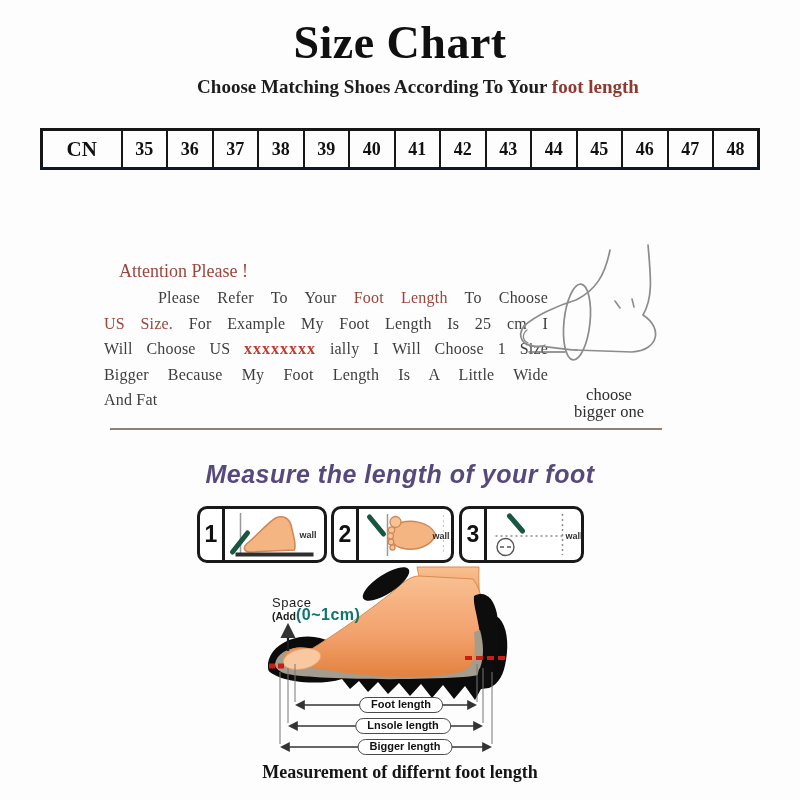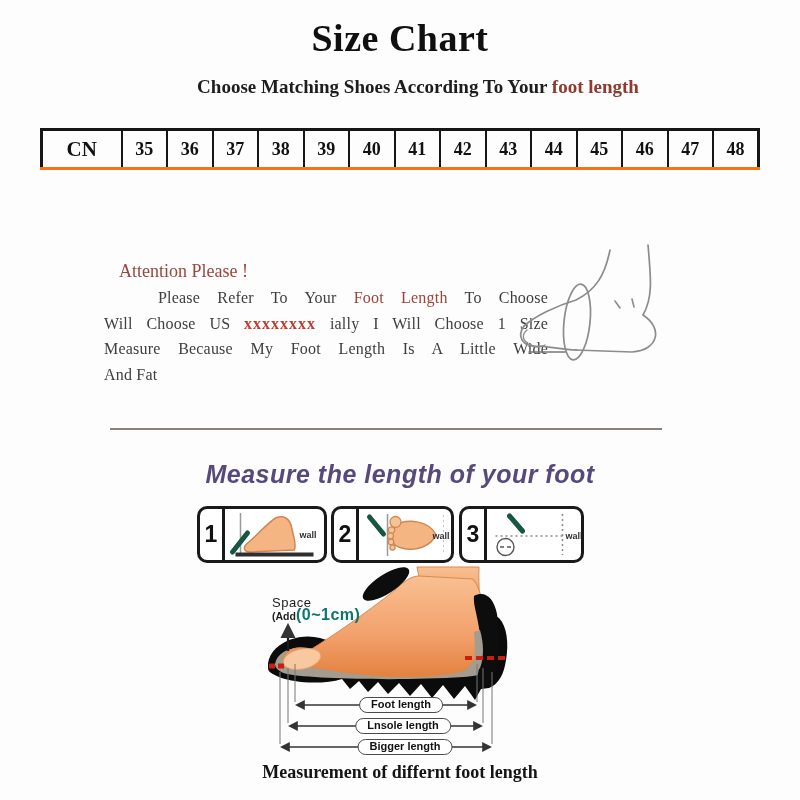--- a/index.html
+++ b/index.html
@@ -6,36 +6,36 @@
   body { background:#ffffff; }
   .page {
     position:relative; width:800px; height:800px; margin:0 auto;
     background:#fdfdfd; overflow:hidden;
     font-family:"Liberation Serif", serif; color:#111;
   }
 
   
   .title {
     position:absolute; top:16px; left:0; width:800px; text-align:center;
-    font-size:38px; font-weight:bold; color:#101010; letter-spacing:0.5px;
+    font-size:46px; font-weight:bold; color:#101010; letter-spacing:0.5px;
   }
   .subtitle {
     position:absolute; top:76px; left:0; width:800px; text-align:center;
     font-size:19px; font-weight:bold; color:#1d1d1d;padding-left:36px;
   }
   .subtitle .hl { color:#8e3a30; }
 
   
   .size-table-wrap { position:absolute; top:128px; left:40px; width:720px; }
   table.size-table {
     width:720px; border-collapse:collapse; table-layout:fixed;
     border:3px solid #161616; background:#fdfdfd;
   }
   table.size-table td { border:2px solid #161616; text-align:center; vertical-align:middle; }
-  table.size-table tr.r1 td { height:39px; border-bottom:3px solid #f97316; }
+  table.size-table tr.r1 td { height:39px; border-bottom:3px solid #0f172a; }
   table.size-table tr.r2 td { height:63px; }
   td.cn-h  { font-size:21px; font-weight:bold; }
   td.sz    { font-size:18px; font-weight:bold; }
   td.fl-h  { font-size:14.5px; font-weight:bold; line-height:16.5px; white-space:pre-line; }
   td.fv    { font-size:17px; font-weight:bold; }
 
   
   .attention { position:absolute; top:253px; left:104px; width:444px; color:#3e3e3e; }
   .att-heading { font-size:18px; color:#9a463b; margin:8px 0 3px 15px; }
   .att-line {
@@ -145,39 +145,44 @@
         <td class="sz">47</td>
         <td class="sz">48</td>
       </tr>
     </tbody>
       </table>
   </div>
 
   <div class="attention">
     <div class="att-heading">Attention Please !</div>
     <div class="att-line indent"><span>Please Refer To Your </span><span class="m">Foot Length</span><span> To Choose</span></div>
+    <div class="att-line"><span class="m">US Size.</span><span> For Example My Foot Length Is 25 cm I</span></div>
     <div class="att-line"><span>Will Choose US </span><span class="rx">xxxxxxxx</span><span> ially I Will Choose 1 Size</span></div>
-    <div class="att-line"><span>Measure Because My Foot Length Is A Little Wide</span></div>
+    <div class="att-line"><span>Bigger Because My Foot Length Is A Little Wide</span></div>
     <div class="att-line last"><span>And Fat</span></div>
   </div>
 
   <svg class="foot-sketch" viewBox="0 0 195 140">
     <g fill="none" stroke="#8c8c8c" stroke-width="1.7" stroke-linecap="round">
       <path d="M 133,7 C 136,40 138,60 128,77 C 148,90 144,112 117,114 L 60,112"></path>
       <path d="M 95,12 C 90,37 81,52 61,62 C 41,68 20,78 9,88"></path>
       <path d="M 9,88 C 2,98 6,110 26,108 C 40,110 52,112 62,112"></path>
       <path d="M 12,92 C 7,96 7,102 13,105" stroke-width="1.3"></path>
       <path d="M 30,107 C 25,110 19,110 15,106" stroke-width="1.3"></path>
       <ellipse cx="62" cy="84" rx="13" ry="38" transform="rotate(6 62 84)"></ellipse>
       <path d="M 100,63 l 5,7" stroke-width="1.6"></path>
       <path d="M 117,61 l 2,8" stroke-width="1.6"></path>
       <line x1="14" y1="114" x2="50" y2="114" stroke="#777" stroke-width="1.5"></line>
     </g>
   </svg>
 
+  <div class="choose-note">
+    <div>choose</div>
+    <div>bigger one</div>
+  </div>
 
   <div class="divider"></div>
 
   <div class="measure-heading">Measure the length of your foot</div>
 
   <div class="step step-1">
     <div class="step-num">1</div>
     <div class="step-art">
       <svg viewBox="0 0 98 51">
         <line x1="15" y1="4" x2="15" y2="46" stroke="#999" stroke-width="1.5"></line>

